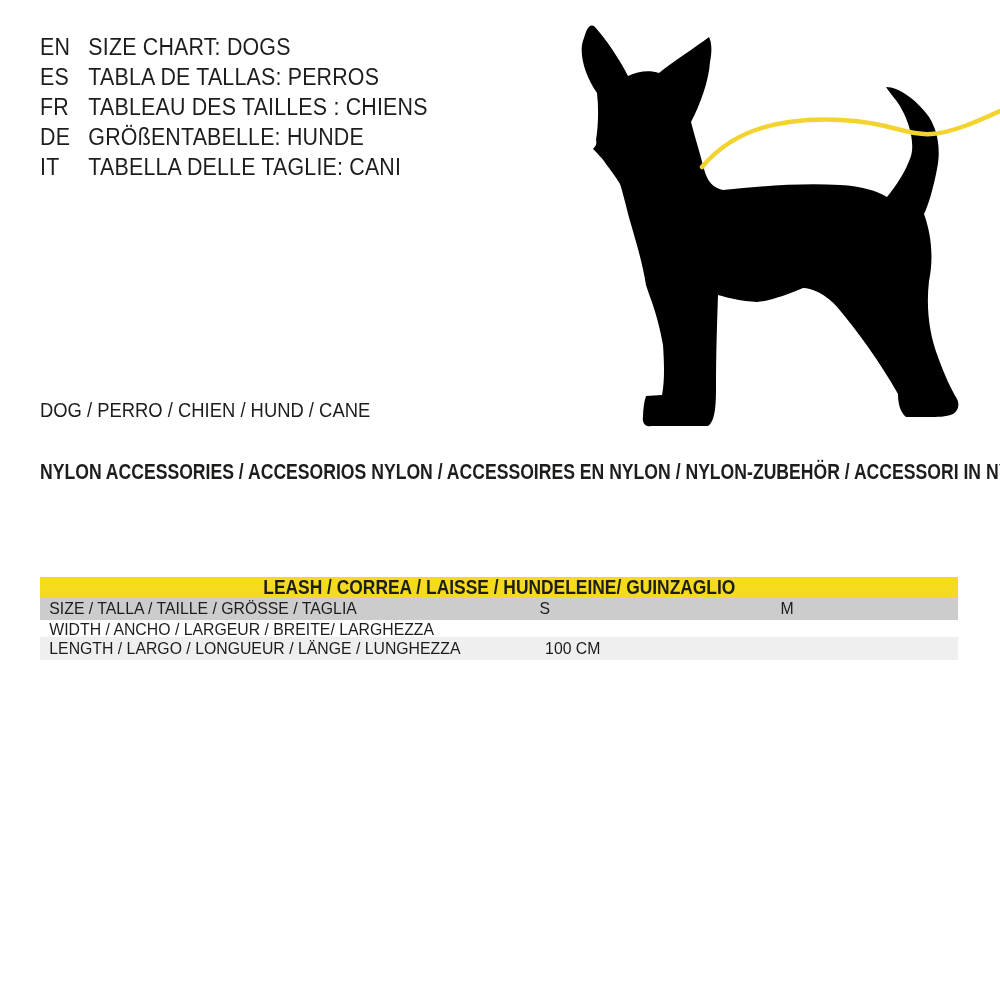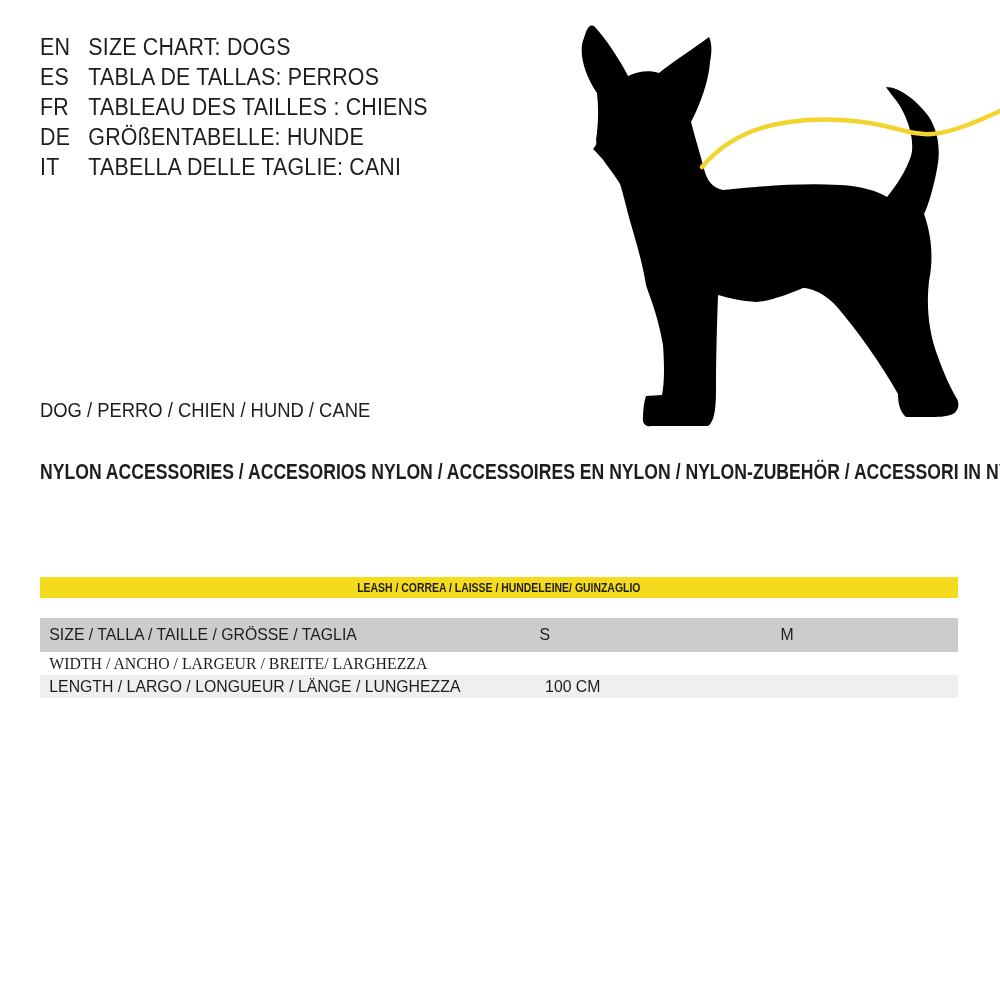--- a/index.html
+++ b/index.html
@@ -67,31 +67,31 @@
     left: 40px; top: 577px;
     width: 918px;
   }
   .table-header {
     height: 21px;
     background: #f5db1e;
     display: flex;
     align-items: center;
     justify-content: center;
     font-weight: bold;
-    font-size: 12px;
+    font-size: 20px;
   }
   .table-header .cond { transform: scaleX(0.87); white-space: nowrap; }
   .table-row {
     display: grid;
     grid-template-columns: 385px 240px 244px 49px;
     align-items: center;
     font-size: 17px;
   }
-  .row-size   { height: 34px; background: #cccccc; margin-top: 20px; }
-  .row-width  { height: 23px; background: #ffffff; font-family: Liberation Serif, serif; }
+  .row-size   { height: 22px; background: #cccccc; }
+  .row-width  { height: 17px; background: #ffffff; }
   .row-length { height: 23px; background: #efefef; gap: 28px; }
   .cell-label {
     padding-left: 10px;
     white-space: nowrap;
     transform: scaleX(0.93);
     transform-origin: left center;
   }
   .cell-value {
     text-align: center;
     white-space: nowrap;

